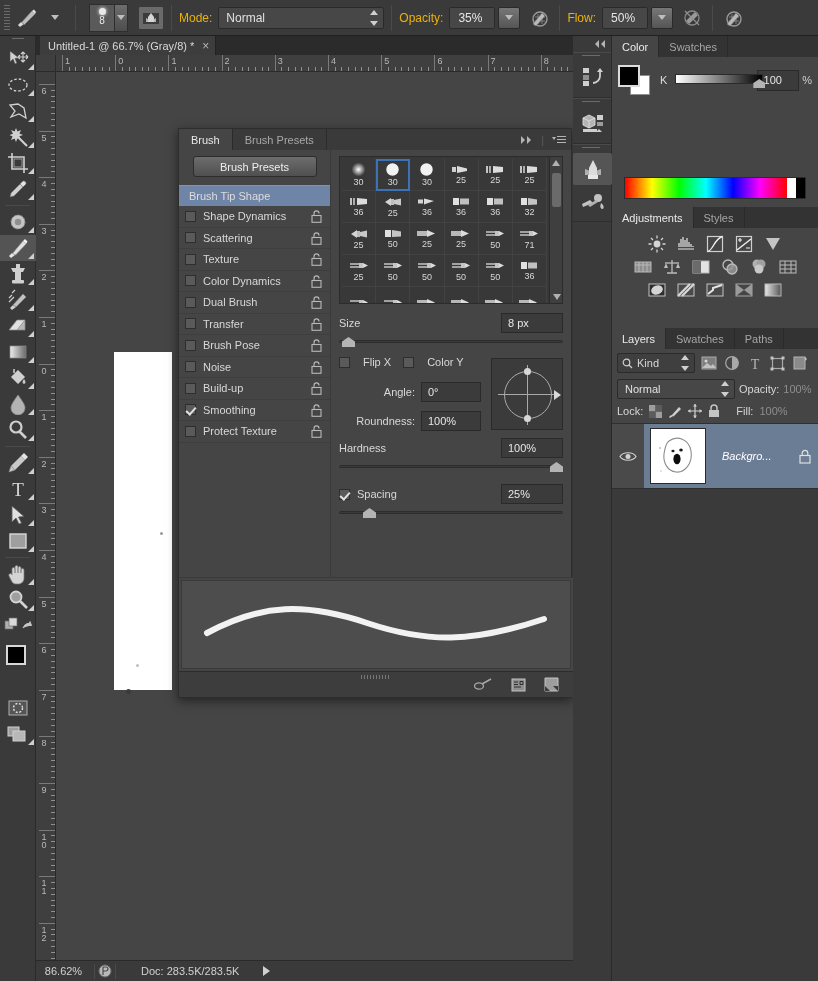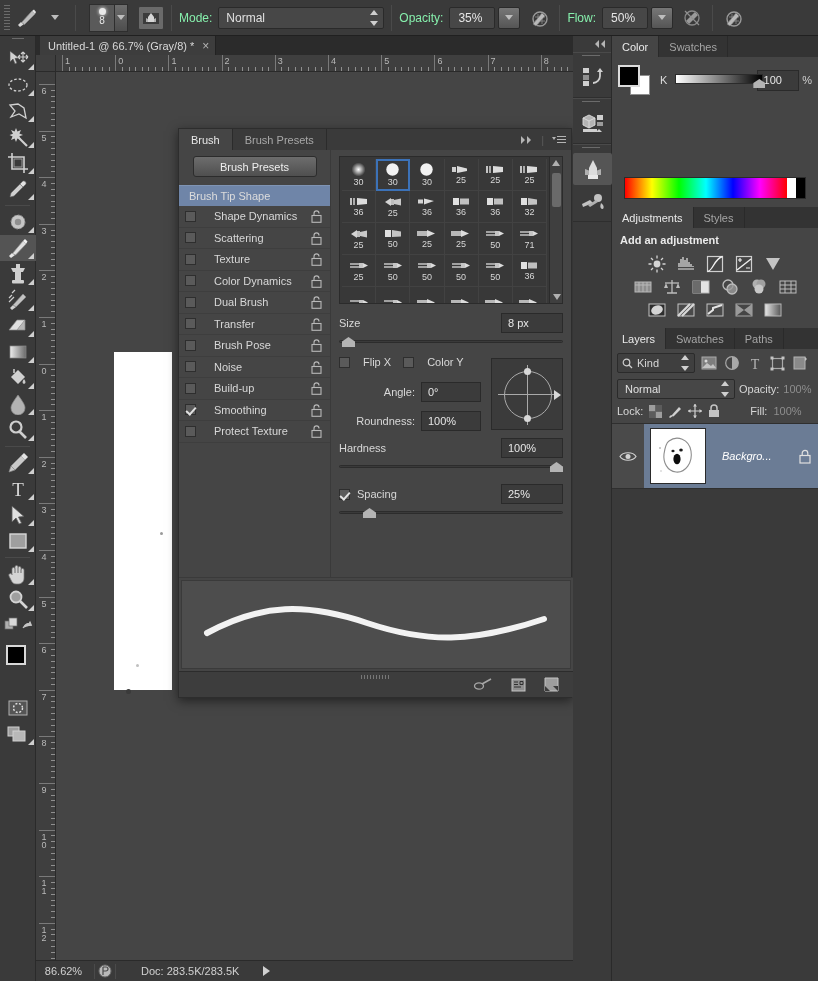--- a/index.html
+++ b/index.html
@@ -33,21 +33,21 @@
     display:flex;flex-direction:column;align-items:center;justify-content:flex-start;
     position:relative;
   }
   .bs-dot{ width:7px;height:7px;border-radius:50%;background:#e9e9e9;margin-top:3px;
     box-shadow:0 0 3px 1px rgba(255,255,255,.5);}
   .bs-num{ font-size:10px;color:#e8e8e8;line-height:10px;margin-top:1px;}
   .bs-arrow{ width:13px;height:28px;background:linear-gradient(#6d6d6d,#4d4d4d);
     border:1px solid #2e2e2e;border-left:none;display:flex;align-items:center;justify-content:center;}
   .airbrush-toggle{ width:26px;height:24px;margin-left:10px;display:flex;align-items:center;justify-content:center;
     background:#6a6a6a;border:1px solid #3a3a3a;border-radius:2px;}
-  .ob-label{ margin:0 6px 0 0; color:#86efac; font-size:12px;}
+  .ob-label{ margin:0 6px 0 0; color:#eab308; font-size:12px;}
   .combo{
     height:22px; background:#474747; border:1px solid #2a2a2a;
     border-radius:2px; display:flex; align-items:center; padding:0 4px 0 7px;
     color:#e0e0e0; font-size:12px; min-width:60px; position:relative;
   }
   .combo .lbl{flex:1;}
   .updown{ width:11px;height:16px;display:flex;flex-direction:column;justify-content:space-between;align-items:center;margin-left:6px;}
   .ud-up{width:0;height:0;border-left:4px solid transparent;border-right:4px solid transparent;border-bottom:5px solid #cfcfcf;}
   .ud-dn{width:0;height:0;border-left:4px solid transparent;border-right:4px solid transparent;border-top:5px solid #cfcfcf;}
   .numfield{
@@ -113,21 +113,21 @@
   .bp-tab{ display:flex;align-items:center;padding:0 12px;font-size:11px;color:#a8a8a8;background:#3a3a3a;border-right:1px solid #2b2b2b;}
   .bp-tab.active{ background:#454545;color:#e8e8e8;}
   .bp-tabtools{ position:absolute;right:4px;top:0;height:21px;display:flex;align-items:center;gap:7px;}
   .bp-body{ display:flex; height:440px;}
   .bp-left{ width:152px;background:#454545;border-right:1px solid #3a3a3a;padding-top:6px;}
   .presets-btn{ width:124px;height:21px;margin:0 auto 8px auto;display:flex;align-items:center;justify-content:center;
     background:linear-gradient(#6d6d6d,#4f4f4f);border:1px solid #2c2c2c;border-radius:3px;color:#efefef;font-size:11px;}
   .tiprow{ height:21px;display:flex;align-items:center;padding-left:10px;color:#dcdcdc;font-size:11px;
     background:#6f85a8;border-top:1px solid #7f94b4;}
   .optrow{ height:21.5px;display:flex;align-items:center;padding-left:6px;color:#d8d8d8;font-size:11px;
-    border-bottom:1px solid #3e3e3e;position:relative;gap:11px;}
+    border-bottom:1px solid #3e3e3e;position:relative;}
   .cbx{ width:11px;height:11px;background:#5a5a5a;border:1px solid #2e2e2e;margin-right:7px;position:relative;flex:none;}
   .cbx.on:after{ content:"";position:absolute;left:2px;top:0px;width:4px;height:8px;border:solid #e2e2e2;border-width:0 2px 2px 0;transform:rotate(42deg);}
   .lock-ico{ position:absolute;right:8px;top:4px;}
   .bp-right{ flex:1;background:#454545;padding:6px 8px 0 8px;}
   .tipgrid-wrap{ background:#383838;border:1px solid #2b2b2b;height:148px;display:flex;}
   .tipgrid{ flex:1;display:grid;grid-template-columns:repeat(6,1fr);grid-auto-rows:32px;padding:2px;overflow:hidden;}
   .tipcell{ display:flex;flex-direction:column;align-items:center;justify-content:center;
     border-right:1px solid #424242;border-bottom:1px solid #424242;position:relative;}
   .tipcell.sel{ outline:2px solid #3c72b8; outline-offset:-2px;}
   .tiplab{ font-size:9px;color:#d7d7d7;line-height:10px;}
@@ -1432,21 +1432,20 @@
 
     <div class="pnl-tabrow">
       <div class="pnl-tab active">
         <span>Adjustments</span>
       </div>
       <div class="pnl-tab">
         <span>Styles</span>
       </div>
     </div>
     <div class="pnl-body" style="height:100px">
-      <div class="adj-title">Add an adjustment</div>
       <div class="adj-grid">
         <div class="adj-line">
           <span class="adj-ico">
             <svg width="18" height="18" viewBox="0 0 18 18">
                 <circle cx="9" cy="9" r="3.4" fill="#d4d4d4"></circle>
             <path d="M9 0.5 v3 M9 14.5 v3 M0.5 9 h3 M14.5 9 h3 M3 3 l2 2 M13 13 l2 2 M15 3 l-2 2 M5 13 l-2 2" stroke="#d4d4d4" stroke-width="1.3"></path>
               </svg>
           </span>
           <span class="adj-ico">
             <svg width="18" height="18" viewBox="0 0 18 18">
@@ -1645,21 +1644,21 @@
             <path d="M7 0 v14 M0 7 h14" stroke="#cfcfcf" stroke-width="1.2"></path>
             <path d="M7 0 l-2 2.5 h4 Z M7 14 l-2 -2.5 h4 Z M0 7 l2.5 -2 v4 Z M14 7 l-2.5 -2 v4 Z" fill="#cfcfcf"></path>
           </svg>
         </span>
         <span>
           <svg width="12" height="14" viewBox="0 0 12 14">
             <rect x="1" y="6" width="10" height="7" fill="#c4c4c4"></rect>
             <path d="M3 6 V4 a3 3 0 0 1 6 0 v2" fill="none" stroke="#c4c4c4" stroke-width="1.5"></path>
           </svg>
         </span>
-        <span style="margin-left:24px" class="op-lbl">Fill:</span>
+        <span style="margin-left:10px" class="op-lbl">Fill:</span>
         <span class="op-val">100%</span>
       </div>
 
       <div class="layer-row">
         <div class="eye-cell">
           <svg width="18" height="13" viewBox="0 0 18 13">
             <path d="M1 6.5 C4 1.5 14 1.5 17 6.5 C14 11.5 4 11.5 1 6.5 Z" fill="none" stroke="#d2d2d2" stroke-width="1.2"></path>
             <circle cx="9" cy="6.5" r="2.5" fill="#d2d2d2"></circle>
           </svg>
         </div>

